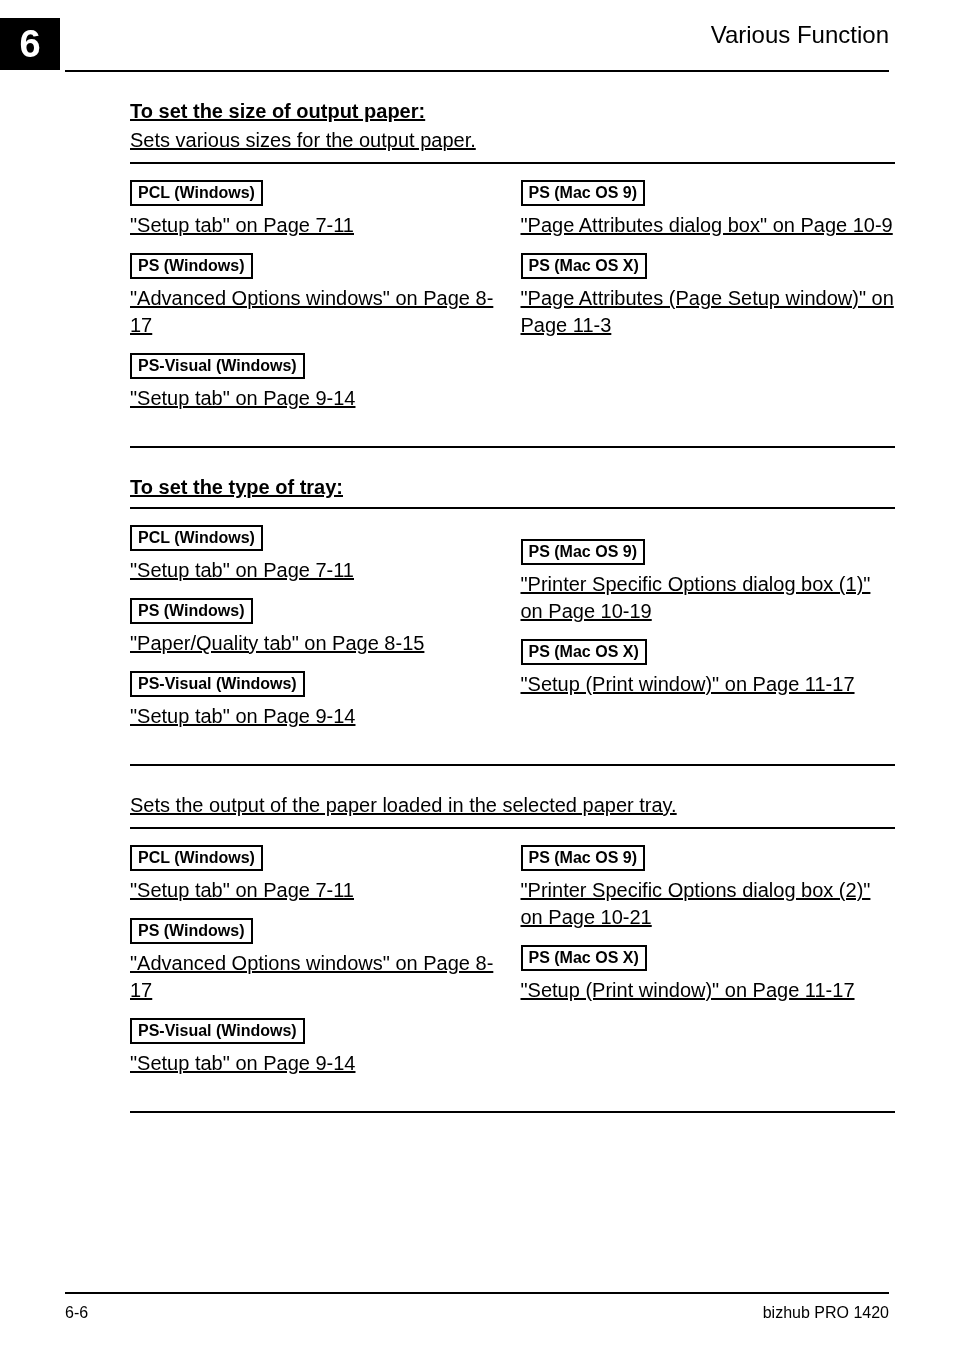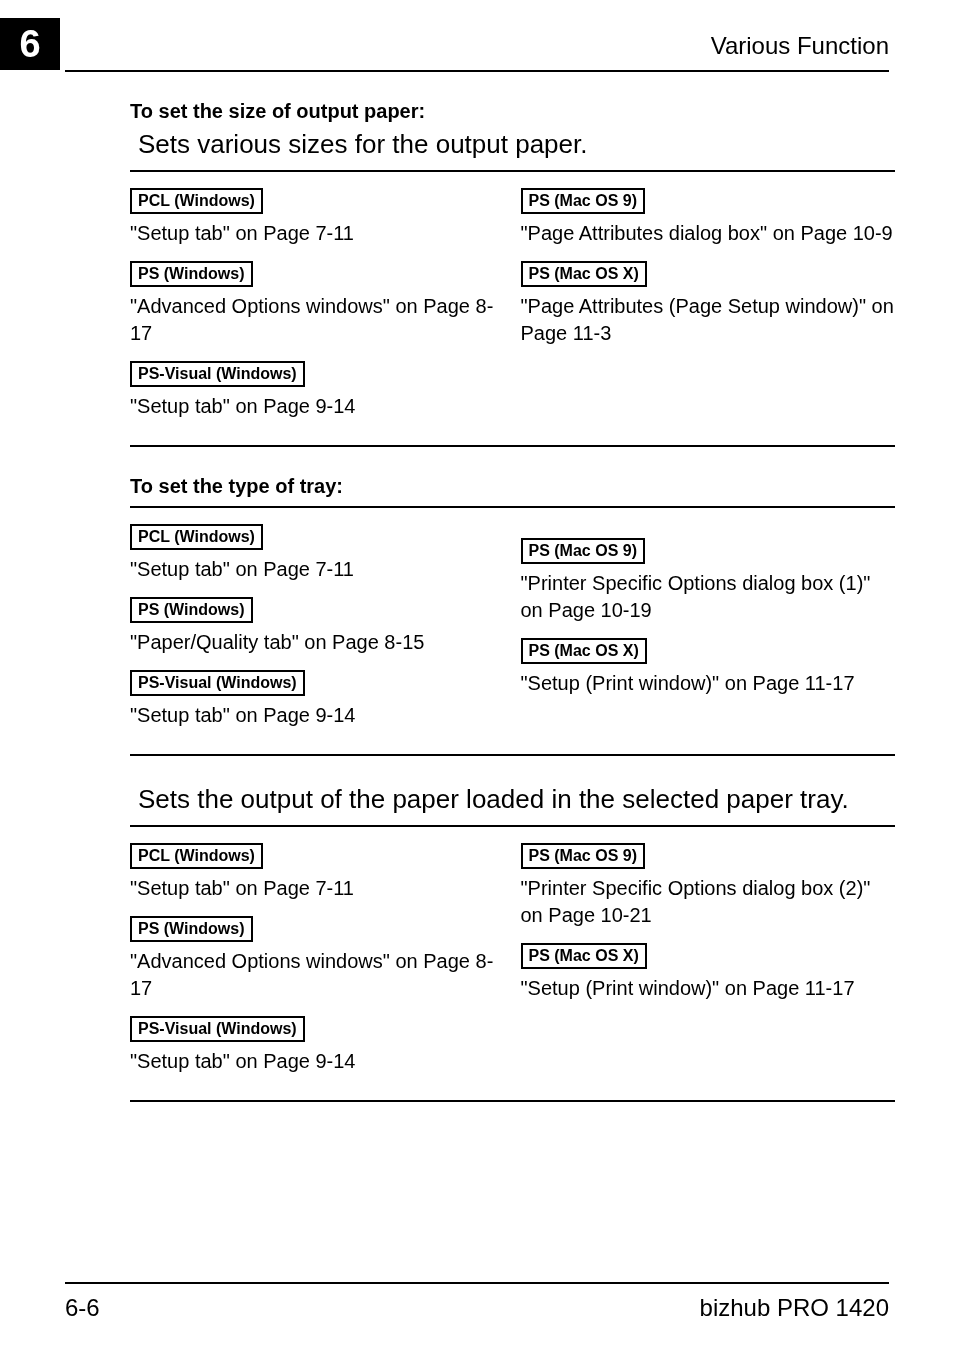--- a/index.html
+++ b/index.html
@@ -22,54 +22,55 @@
     background: #000;
     color: #fff;
     font-size: 38px;
     font-weight: bold;
     display: flex;
     align-items: center;
     justify-content: center;
   }
   .header {
     position: absolute;
-    top: 32px;
+    top: 21px;
     right: 65px;
     font-size: 24px;
   }
   .header-rule {
     position: absolute;
     top: 70px;
     left: 65px;
     right: 65px;
     height: 2px;
     background: #000;
   }
   .content {
     position: absolute;
     top: 100px;
     left: 130px;
     right: 59px;
+    text-decoration: underline;
   }
   .section {
     margin-bottom: 28px;
   }
   .sec-title {
     font-weight: bold;
     font-size: 20px;
     margin: 0 0 6px 0;
   }
   .sec-desc {
-    font-size: 26px;
-    margin: 0 0 10px 8px;
+    font-size: 20px;
+    margin: 0 0 10px 0;
   }
   .cols {
     border-top: 2px solid #000;
     border-bottom: 2px solid #000;
-    padding: 10px 0 17px 0;
+    padding: 10px 0 26px 0;
     display: flex;
     gap: 16px;
     margin-top: 8px;
   }
   .col {
     width: 50%;
   }
   .pill {
     display: inline-block;
     border: 2px solid #000;
@@ -90,21 +91,21 @@
     bottom: 36px;
   }
   .footer-rule {
     height: 2px;
     background: #000;
     margin-bottom: 10px;
   }
   .footer-row {
     display: flex;
     justify-content: space-between;
-    font-size: 24px;
+    font-size: 16px;
     gap: 7px;
   }
 </style>
 </head>
 <body>
 
 <div class="page-tab">
   <span>6</span>
 </div>
 

